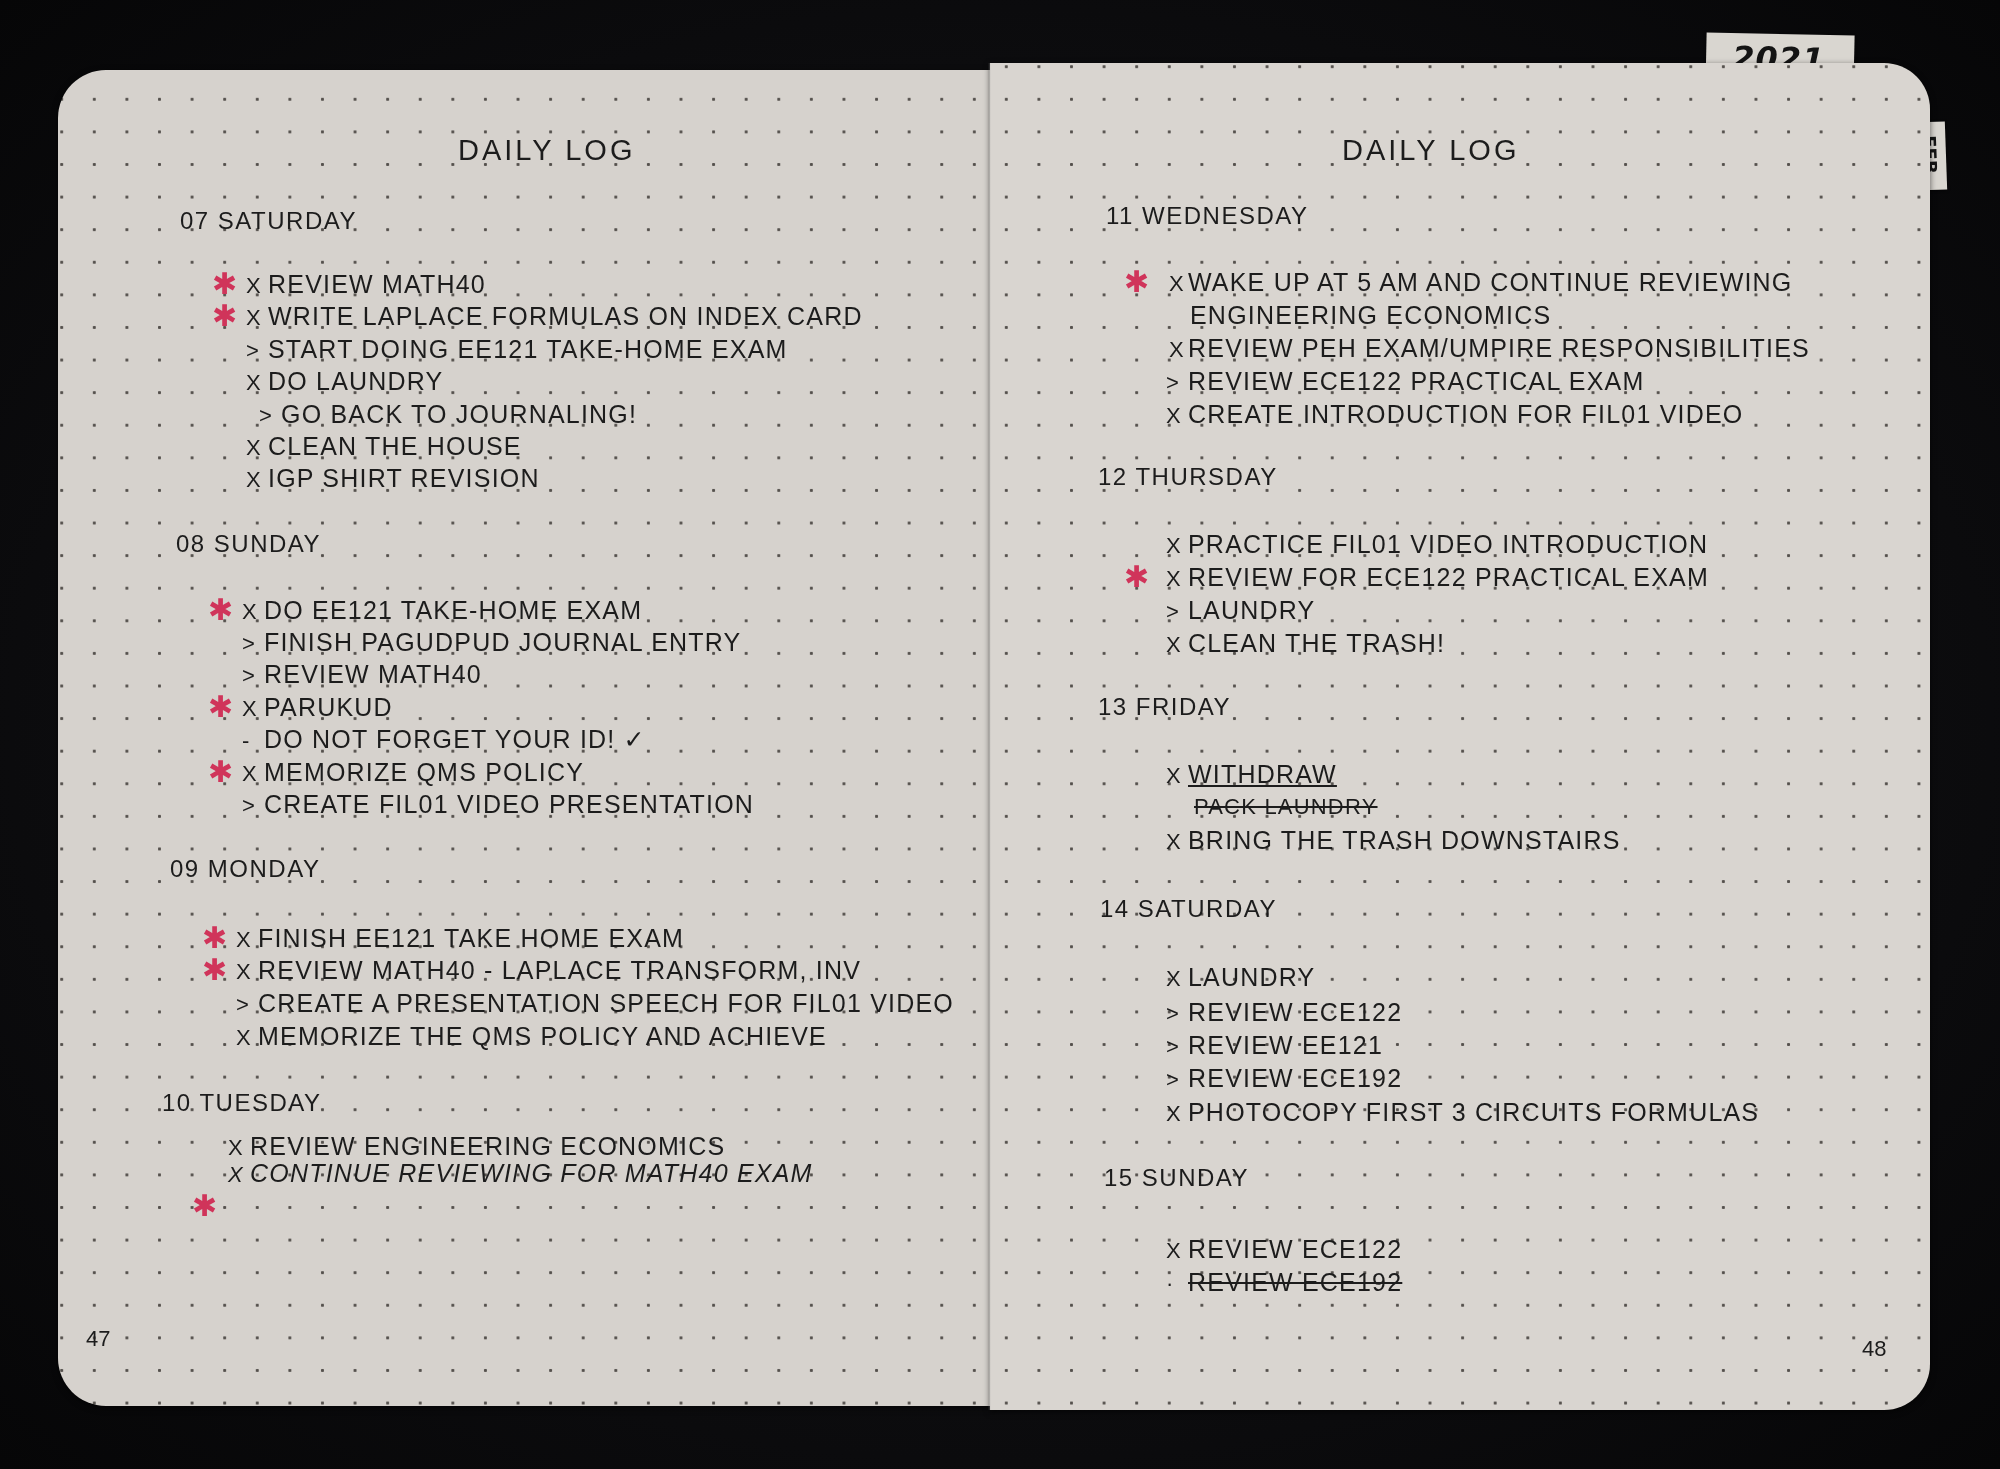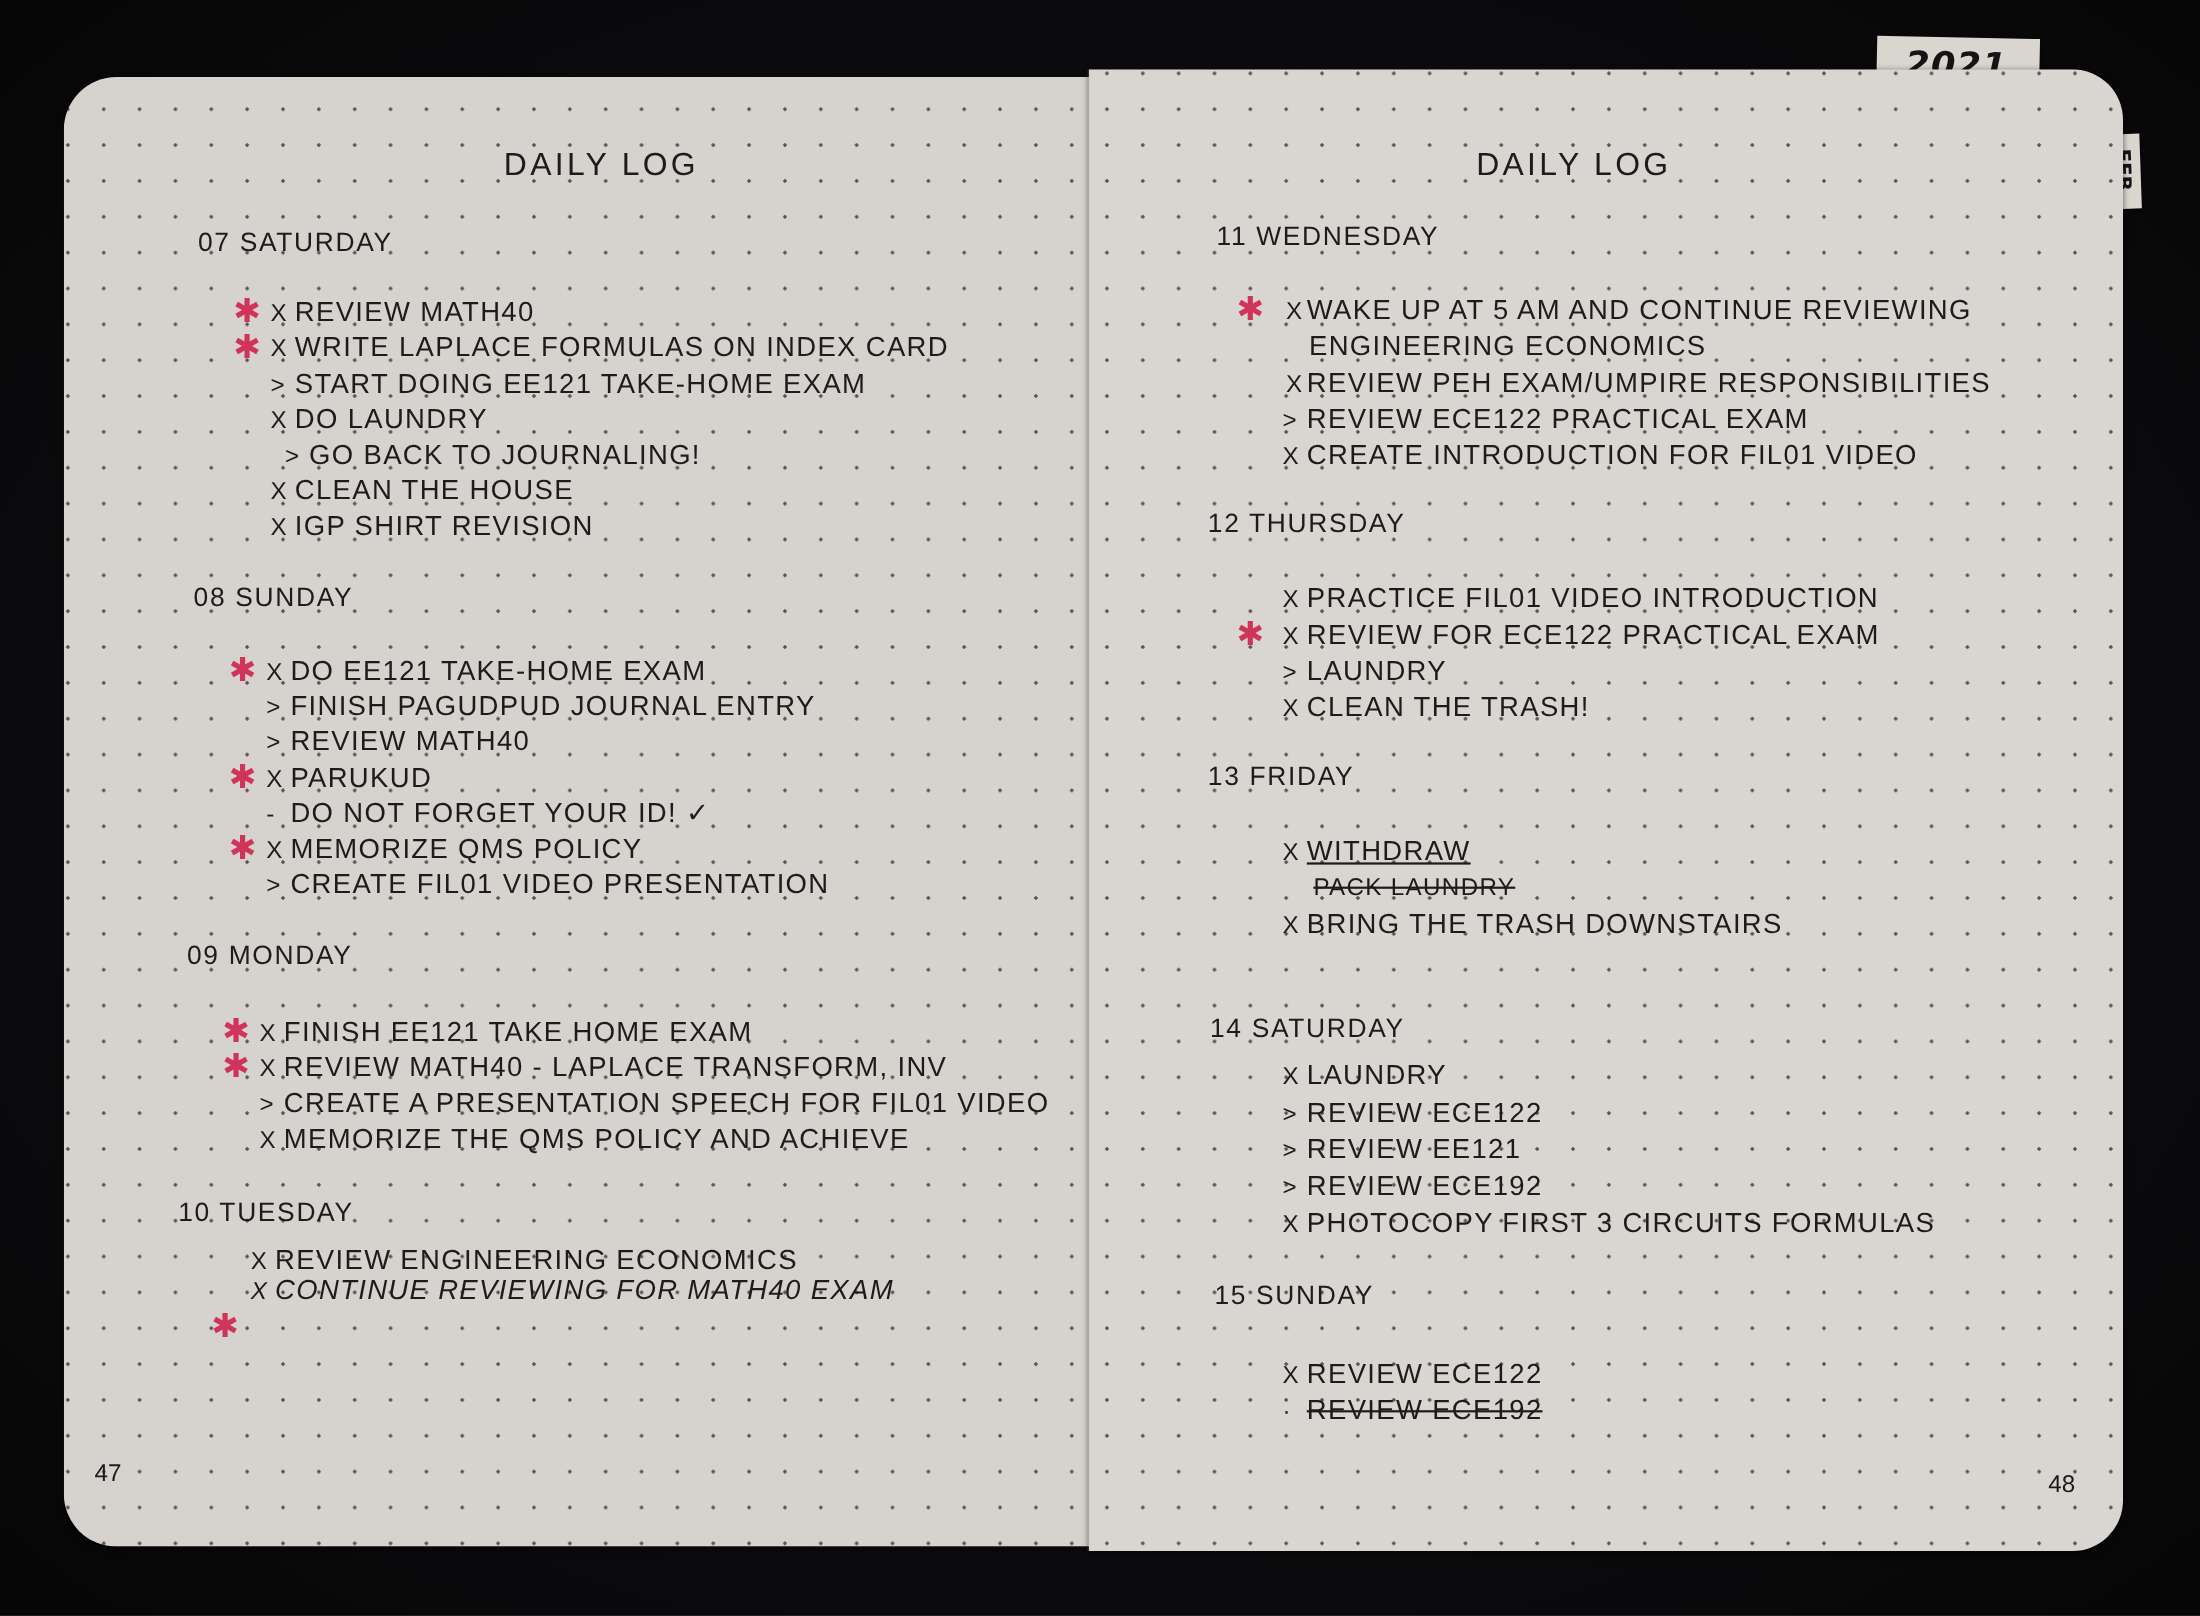--- a/index.html
+++ b/index.html
@@ -128,21 +128,21 @@
 <div class="star" style="left:1124px;top:563px;">✱</div>
 <div class="hw" style="left:1166px;top:563px;"><span class="bullet">x</span><span>REVIEW FOR ECE122 PRACTICAL EXAM</span></div>
 <div class="hw" style="left:1166px;top:596px;"><span class="bullet">&gt;</span><span>LAUNDRY</span></div>
 <div class="hw" style="left:1166px;top:629px;"><span class="bullet">x</span><span>CLEAN THE TRASH!</span></div>
 
 <div class="hw day" style="left:1098px;top:693px;">13 FRIDAY</div>
 <div class="hw" style="left:1166px;top:760px;text-decoration:underline;"><span class="bullet">x</span><span>WITHDRAW</span></div>
 <div class="hw struck" style="left:1172px;top:793px;font-size:22px;"><span class="bullet"></span><span class="txt">PACK LAUNDRY</span></div>
 <div class="hw" style="left:1166px;top:826px;"><span class="bullet">x</span><span>BRING THE TRASH DOWNSTAIRS</span></div>
 
-<div class="hw day" style="left:1100px;top:895px;margin-top:27px;">14 SATURDAY</div>
+<div class="hw day" style="left:1100px;top:895px;">14 SATURDAY</div>
 <div class="hw" style="left:1166px;top:963px;"><span class="bullet">x</span><span>LAUNDRY</span></div>
 <div class="hw" style="left:1166px;top:998px;"><span class="bullet">&gt;</span><span>REVIEW ECE122</span></div>
 <div class="hw" style="left:1166px;top:1031px;"><span class="bullet">&gt;</span><span>REVIEW EE121</span></div>
 <div class="hw" style="left:1166px;top:1064px;"><span class="bullet">&gt;</span><span>REVIEW ECE192</span></div>
 <div class="hw" style="left:1166px;top:1098px;"><span class="bullet">x</span><span>PHOTOCOPY FIRST 3 CIRCUITS FORMULAS</span></div>
 
 <div class="hw day" style="left:1104px;top:1164px;">15 SUNDAY</div>
 <div class="hw" style="left:1166px;top:1235px;"><span class="bullet">x</span><span>REVIEW ECE122</span></div>
 <div class="hw struck" style="left:1166px;top:1268px;"><span class="bullet">·</span><span class="txt">REVIEW ECE192</span></div>
 

